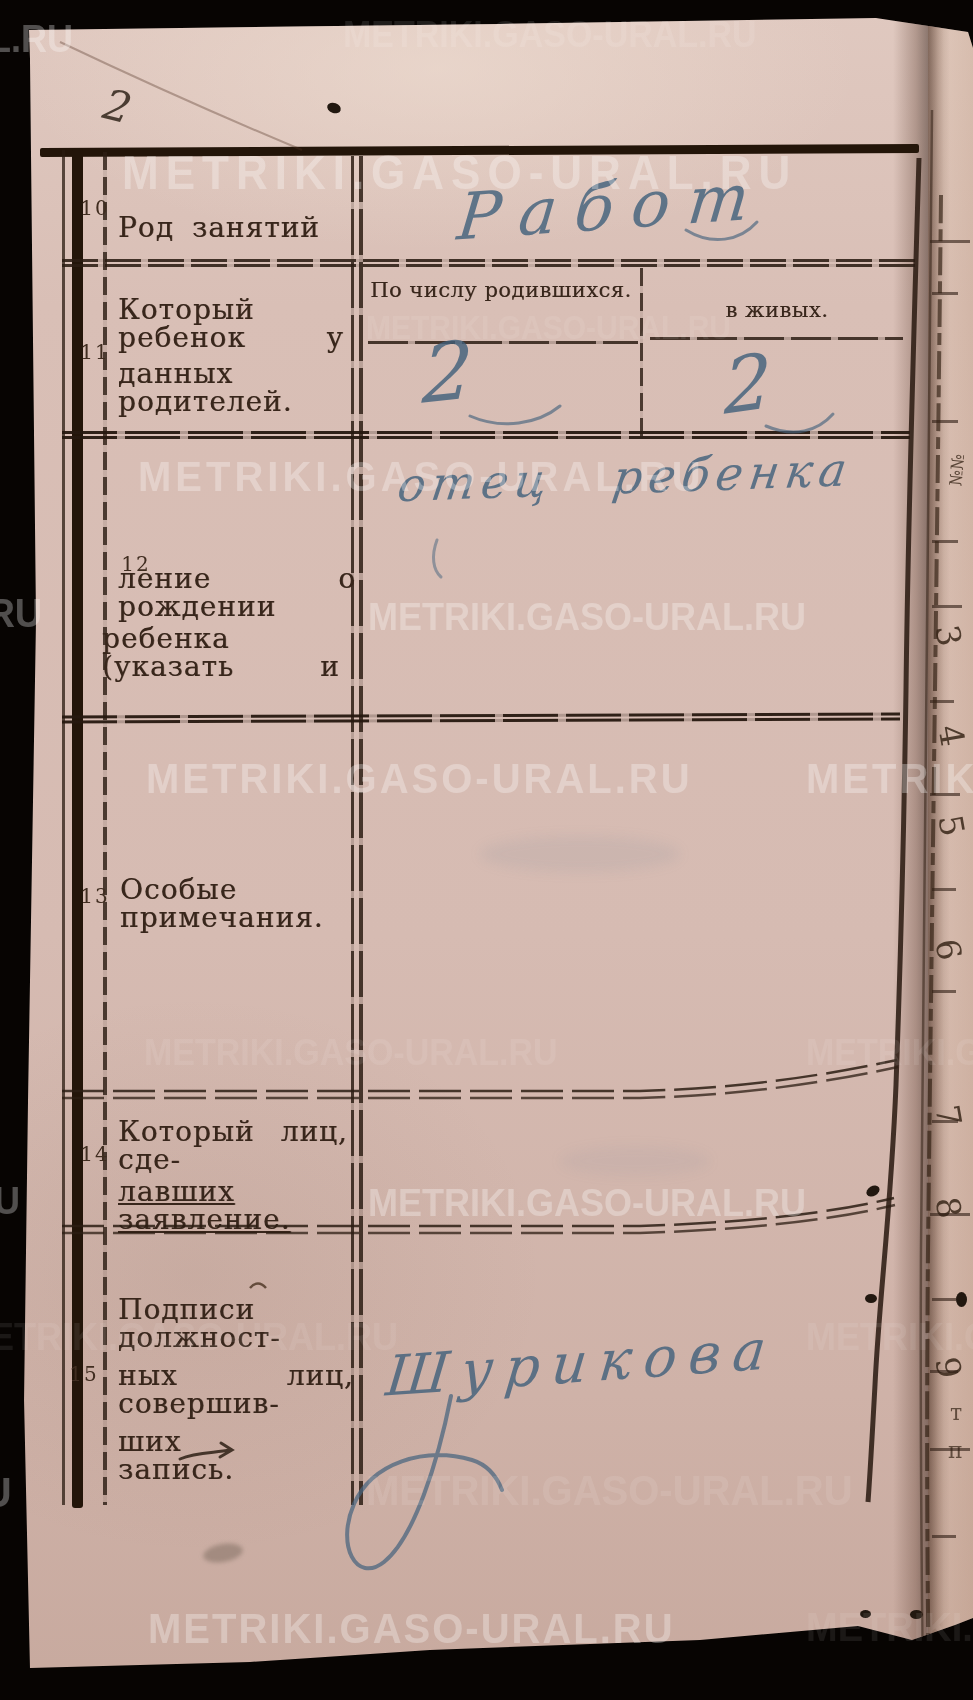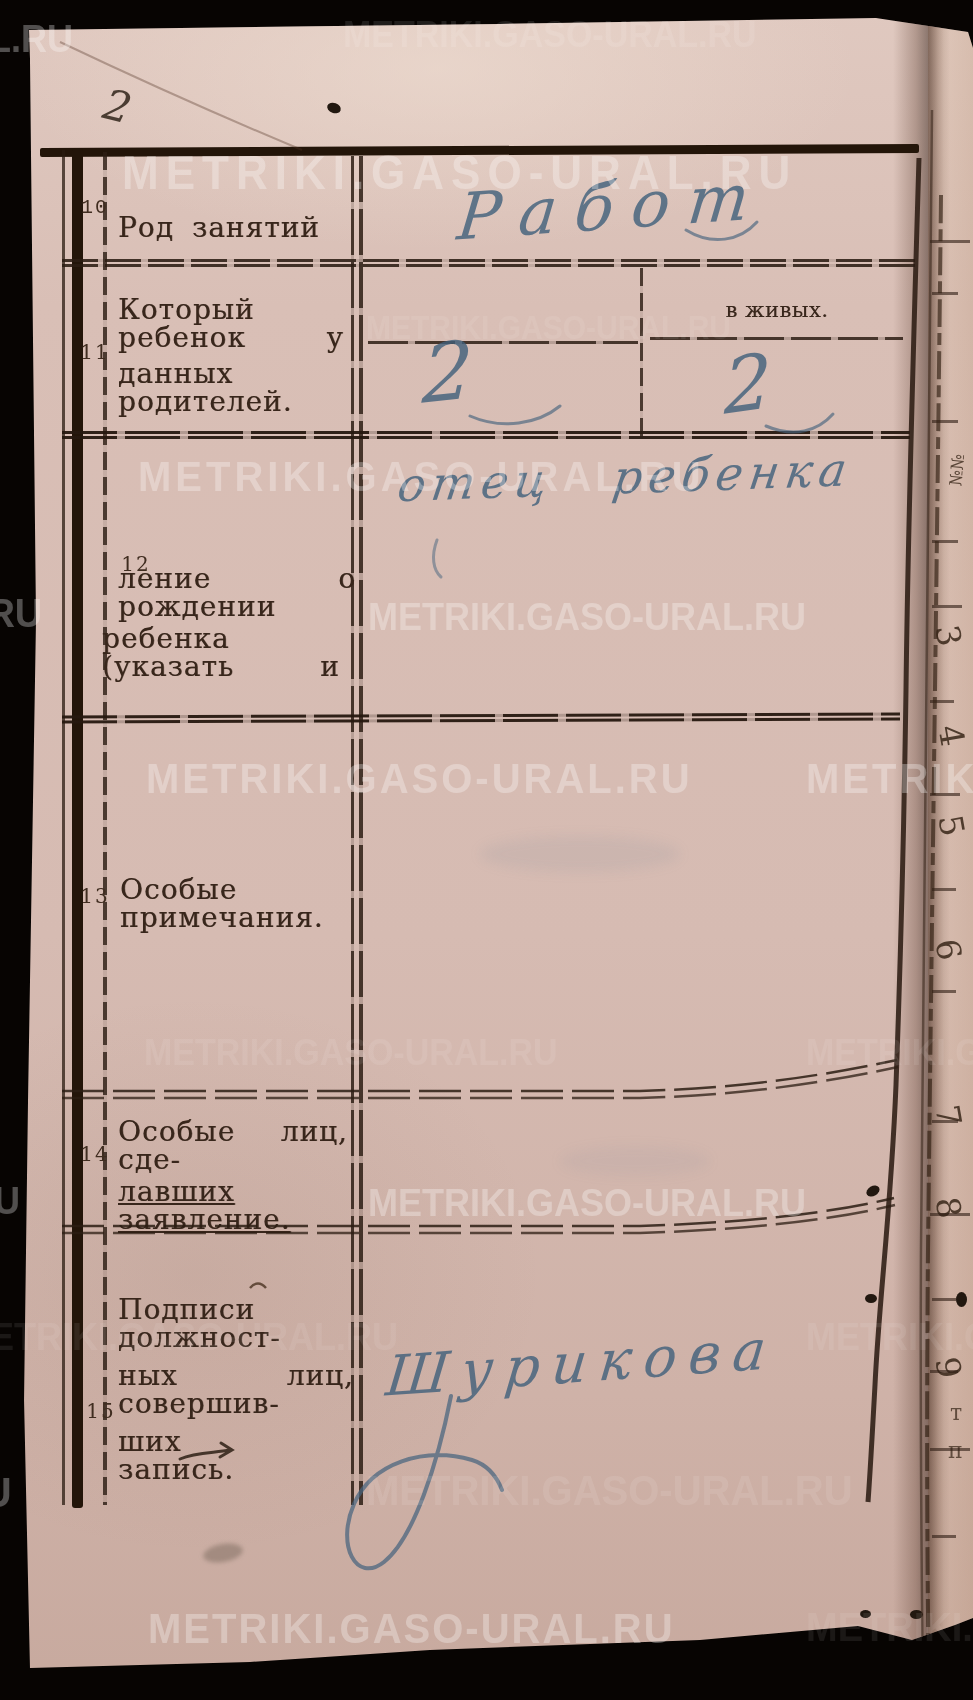--- a/index.html
+++ b/index.html
@@ -69,40 +69,41 @@
     <div class="vline vdash2" style="left:359px;top:156px;width:3.5px;height:1349px;"></div>
 
     <div class="hsep" style="left:62px;top:259px;width:853px;"></div>
     <div class="hsep heavy" style="left:62px;top:431px;width:848px;"></div>
     <div class="hsep heavy" style="left:62px;top:714px;width:838px;transform:rotate(-0.2deg);"></div>
 
     <div class="vline vdash" style="left:640px;top:268px;width:3px;height:169px;"></div>
     <div class="abs" style="left:368px;top:341px;width:270px;height:2.6px;background:repeating-linear-gradient(90deg,rgba(44,29,19,.85) 0 40px,rgba(44,29,19,.2) 40px 47px);"></div>
     <div class="abs" style="left:650px;top:337px;width:253px;height:2.6px;background:repeating-linear-gradient(90deg,rgba(44,29,19,.85) 0 40px,rgba(44,29,19,.2) 40px 47px);"></div>
 
-    <div class="rnum" style="left:78px;top:196px;font-family:Liberation Mono, monospace;">10</div>
+    <div class="rnum" style="left:78px;top:196px;">10</div>
     <div class="lbl" style="left:118px;top:182px;width:202px;margin-top:32px;">Род занятий</div>
 
     <div class="rnum" style="left:78px;top:340px;">11</div>
     <div class="lbl" style="left:118px;top:296px;width:226px;">Который ребенок у</div>
     <div class="lbl" style="left:118px;top:360px;width:228px;">данных родителей.</div>
+    <div class="hdr" style="left:370px;top:276px;width:262px;">По числу родившихся.</div>
     <div class="hdr" style="left:652px;top:296px;width:250px;">в живых.</div>
 
     <div class="rnum" style="left:78px;top:552px;margin-left:41px;">12</div>
     <div class="lbl" style="left:118px;top:565px;width:238px;">ление о рождении</div>
     <div class="lbl" style="left:102px;top:625px;width:238px;">ребенка (указать и</div>
 
     <div class="rnum" style="left:78px;top:884px;">13</div>
     <div class="lbl" style="left:120px;top:876px;width:224px;">Особые примечания.</div>
 
     <div class="rnum" style="left:78px;top:1142px;">14</div>
-    <div class="lbl" style="left:118px;top:1118px;width:230px;">Особые лиц, сде-</div>
+    <div class="lbl" style="left:118px;top:1118px;width:230px;">Который лиц, сде-</div>
     <div class="lbl" style="left:118px;top:1178px;width:230px;text-decoration:underline;">лавших заявление.</div>
 
-    <div class="rnum" style="left:84px;top:1362px;margin-top:37px;">15</div>
+    <div class="rnum" style="left:67px;top:1362px;">15</div>
     <div class="lbl" style="left:118px;top:1296px;width:236px;">Подписи должност-</div>
     <div class="lbl nojust" style="left:118px;top:1428px;width:180px;">ших запись.</div>
     <div class="lbl" style="left:118px;top:1362px;width:236px;">ных лиц, совершив-</div>
 
     <div class="hw" style="left:462px;top:180px;font-size:64px;letter-spacing:18px;transform:rotate(-4deg) skewX(-10deg);">Работ</div>
     <div class="hw" style="left:424px;top:328px;font-size:80px;transform:rotate(-6deg) skewX(-8deg);">2</div>
     <div class="hw" style="left:724px;top:342px;font-size:76px;transform:rotate(-8deg) skewX(-8deg);">2</div>
     <div class="hw" style="left:402px;top:458px;font-size:46px;letter-spacing:6px;word-spacing:40px;transform:rotate(-2deg) skewX(-10deg);">отец ребенка</div>
     <div class="hw" style="left:390px;top:1344px;font-size:55px;letter-spacing:12px;transform:rotate(-4deg) skewX(-10deg);">Шурикова</div>
 

